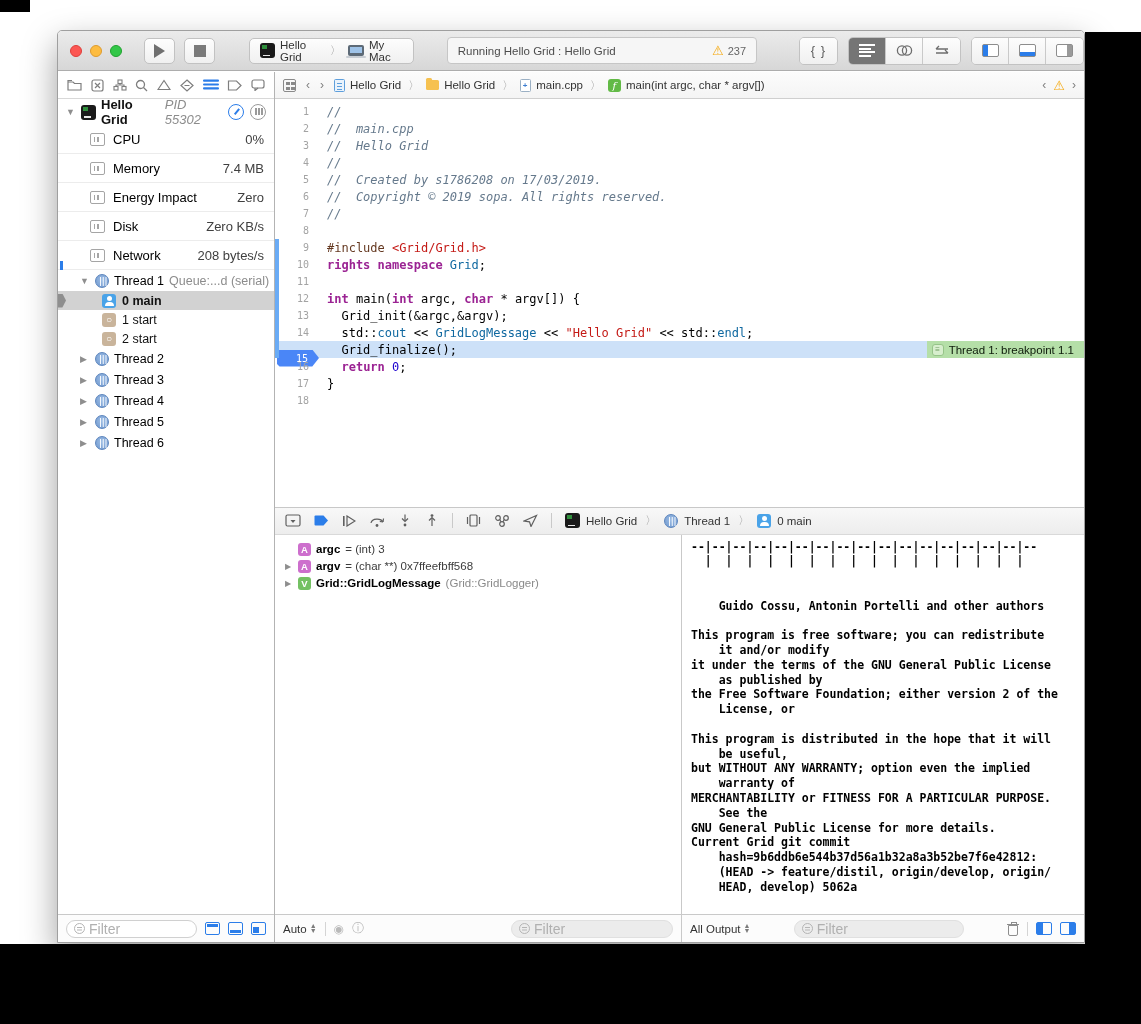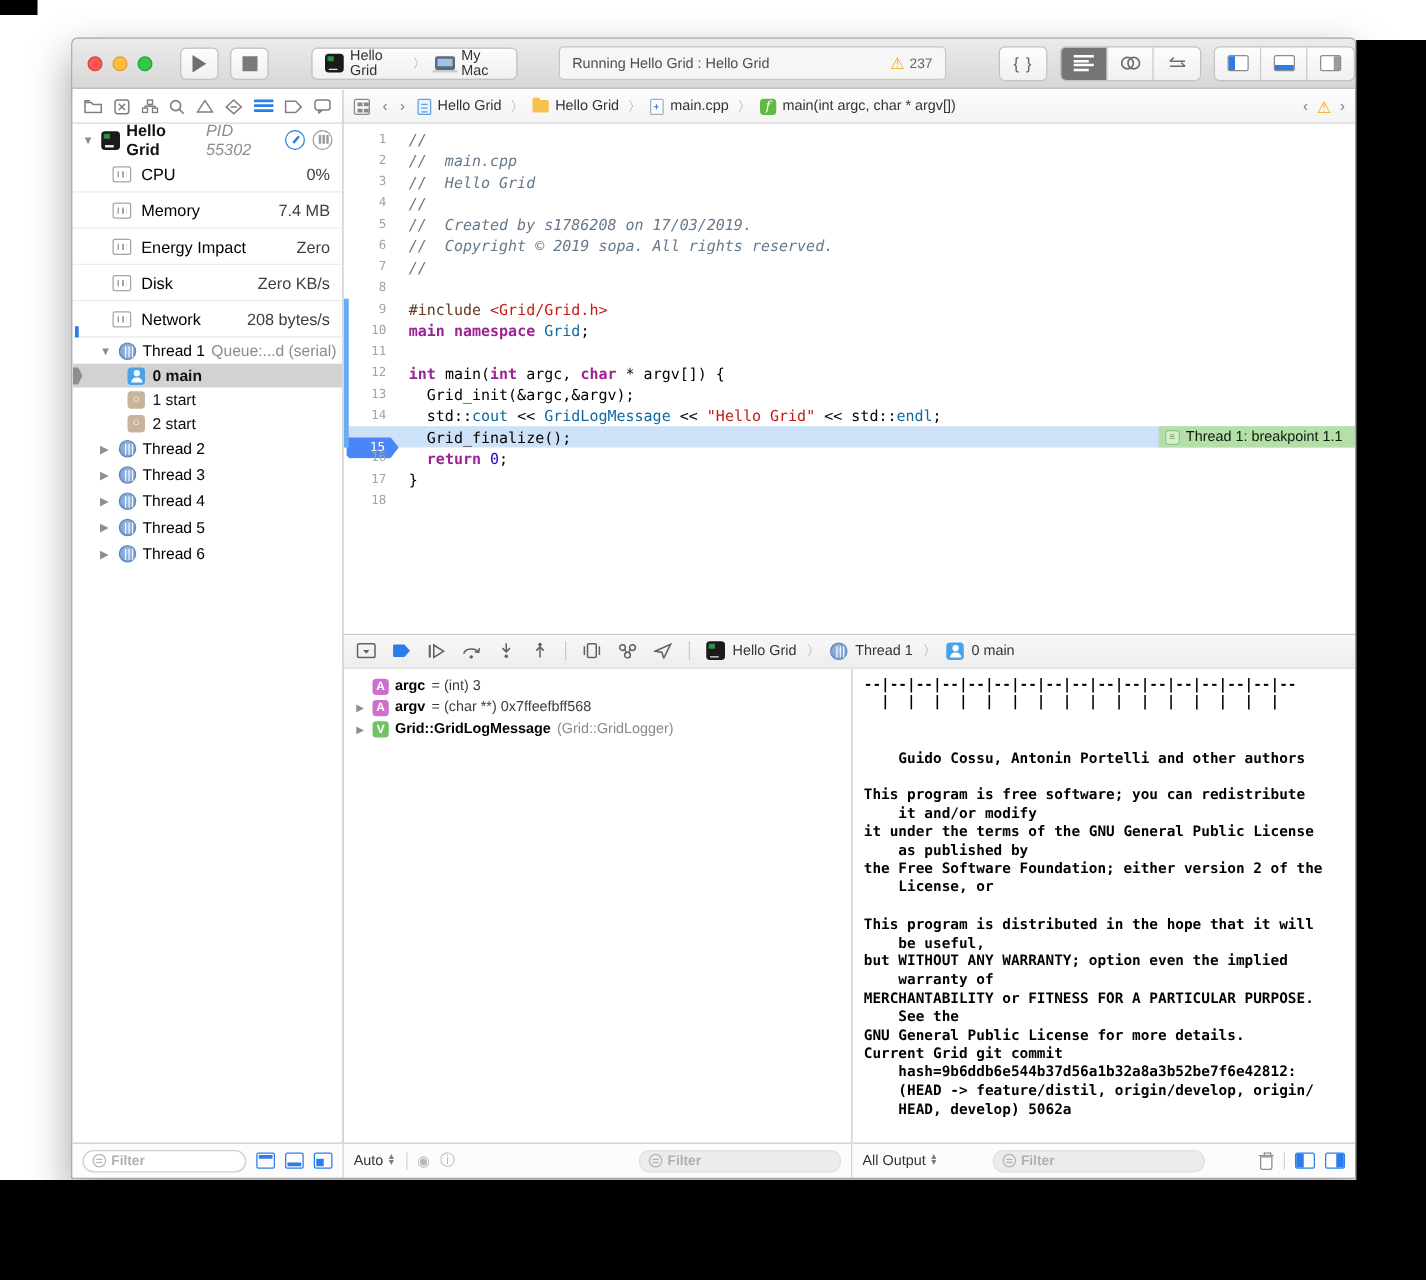--- a/index.html
+++ b/index.html
@@ -86,21 +86,21 @@
   .user-ic:before{content:"";position:absolute;left:4.5px;top:2.5px;width:5px;height:5px;border-radius:50%;background:#fff;}
   .user-ic:after{content:"";position:absolute;left:2.5px;bottom:1.5px;width:9px;height:4px;border-radius:4px 4px 0 0;background:#fff;}
   .gear-ic { width:14px; height:14px; border-radius:3px; background:#c9b49b; color:#fff; font-size:10px; display:flex; align-items:center; justify-content:center; flex:none; }
   .thread-label { font-size:12.5px; color:#000; }
   .thread-detail { font-size:12.5px; color:#8c8c8c; }
 
   
   .bottombar { height:28px; border-top:1px solid #c9c9c9; background:#fcfcfc; display:flex; align-items:center; padding:0 8px; gap:8px; flex:none; }
   .filter-field { height:18px; border:1px solid #d0d0d0; border-radius:9px; background:#fff; display:flex; align-items:center; padding:0 7px; gap:4px; }
   .filter-field.gray { background:#ececec; border-color:#e0e0e0; }
-  .filter-field input { border:none; outline:none; background:transparent; font-size:11px; color:#333; width:100%; font-family:"Liberation Sans",sans-serif;font-weight:bold; }
+  .filter-field input { border:none; outline:none; background:transparent; font-size:14px; color:#333; width:100%; font-family:"Liberation Sans",sans-serif; }
   .filter-field input::placeholder { color:#b0b0b0; }
   .filter-ic { width:11px; height:11px; border-radius:50%; border:1px solid #b5b5b5; position:relative; flex:none; }
   .filter-ic:before{content:"";position:absolute;left:2px;top:3px;width:5px;height:1px;background:#b5b5b5;box-shadow:0 2.5px 0 #b5b5b5;}
   .mini-ic { width:15px; height:13px; border:1.5px solid #2b7de9; border-radius:2px; position:relative; flex:none; }
   .mini-ic.m1:before{content:"";position:absolute;left:1px;right:1px;top:1px;height:3px;background:#2b7de9;}
   .mini-ic.m2:before{content:"";position:absolute;left:1px;right:1px;bottom:1px;height:3px;background:#2b7de9;}
   .mini-ic.m3:before{content:"";position:absolute;left:1px;bottom:1px;width:6px;top:4px;background:#2b7de9;}
   .updown { display:inline-flex; flex-direction:column; line-height:4.5px; font-size:7px; color:#7c7c7c; margin-left:3px; }
   .popup-label { font-size:11.5px; color:#333; display:flex; align-items:center; }
   .ghost-ic { color:#b9b9b9; font-size:12px; }
@@ -433,21 +433,21 @@
         <div class="codewrap" id="codewrap">
             <div class="code-line"><div class="gutter">1</div><span class="code-text"><span class="tok-cm">//</span></span></div>
             <div class="code-line"><div class="gutter">2</div><span class="code-text"><span class="tok-cm">//  main.cpp</span></span></div>
             <div class="code-line"><div class="gutter">3</div><span class="code-text"><span class="tok-cm">//  Hello Grid</span></span></div>
             <div class="code-line"><div class="gutter">4</div><span class="code-text"><span class="tok-cm">//</span></span></div>
             <div class="code-line"><div class="gutter">5</div><span class="code-text"><span class="tok-cm">//  Created by s1786208 on 17/03/2019.</span></span></div>
             <div class="code-line"><div class="gutter">6</div><span class="code-text"><span class="tok-cm">//  Copyright © 2019 sopa. All rights reserved.</span></span></div>
             <div class="code-line"><div class="gutter">7</div><span class="code-text"><span class="tok-cm">//</span></span></div>
             <div class="code-line"><div class="gutter">8</div><span class="code-text"></span></div>
             <div class="code-line"><div class="gutter">9</div><span class="code-text"><span class="tok-pp">#include </span><span class="tok-str">&lt;Grid/Grid.h&gt;</span></span></div>
-            <div class="code-line"><div class="gutter">10</div><span class="code-text"><span class="tok-kw">main</span><span class="tok-pl"> </span><span class="tok-kw">namespace</span><span class="tok-pl"> </span><span class="tok-ty">Grid</span><span class="tok-pl">;</span></span></div>
+            <div class="code-line"><div class="gutter">10</div><span class="code-text"><span class="tok-kw">rights</span><span class="tok-pl"> </span><span class="tok-kw">namespace</span><span class="tok-pl"> </span><span class="tok-ty">Grid</span><span class="tok-pl">;</span></span></div>
             <div class="code-line"><div class="gutter">11</div><span class="code-text"></span></div>
             <div class="code-line"><div class="gutter">12</div><span class="code-text"><span class="tok-kw">int</span><span class="tok-pl"> main(</span><span class="tok-kw">int</span><span class="tok-pl"> argc, </span><span class="tok-kw">char</span><span class="tok-pl"> * argv[]) {</span></span></div>
             <div class="code-line"><div class="gutter">13</div><span class="code-text"><span class="tok-pl">  Grid_init(&amp;argc,&amp;argv);</span></span></div>
             <div class="code-line"><div class="gutter">14</div><span class="code-text"><span class="tok-pl">  std::</span><span class="tok-ty">cout</span><span class="tok-pl"> &lt;&lt; </span><span class="tok-ty">GridLogMessage</span><span class="tok-pl"> &lt;&lt; </span><span class="tok-str">"Hello Grid"</span><span class="tok-pl"> &lt;&lt; std::</span><span class="tok-ty">endl</span><span class="tok-pl">;</span></span></div>
             <div class="code-line hl"><div class="gutter"><div class="bp-arrow">15</div></div><span class="code-text"><span class="tok-pl">  Grid_finalize();</span></span><div class="bp-annot"><span class="annot-ic">≡</span><span>Thread 1: breakpoint 1.1</span></div></div>
             <div class="code-line"><div class="gutter">16</div><span class="code-text"><span class="tok-pl">  </span><span class="tok-kw">return</span><span class="tok-pl"> </span><span class="tok-num">0</span><span class="tok-pl">;</span></span></div>
             <div class="code-line"><div class="gutter">17</div><span class="code-text"><span class="tok-pl">}</span></span></div>
             <div class="code-line"><div class="gutter">18</div><span class="code-text"></span></div>
           </div>
         <div class="changebar" id="changebar" style="top: 140px; height: 119px;"></div>

